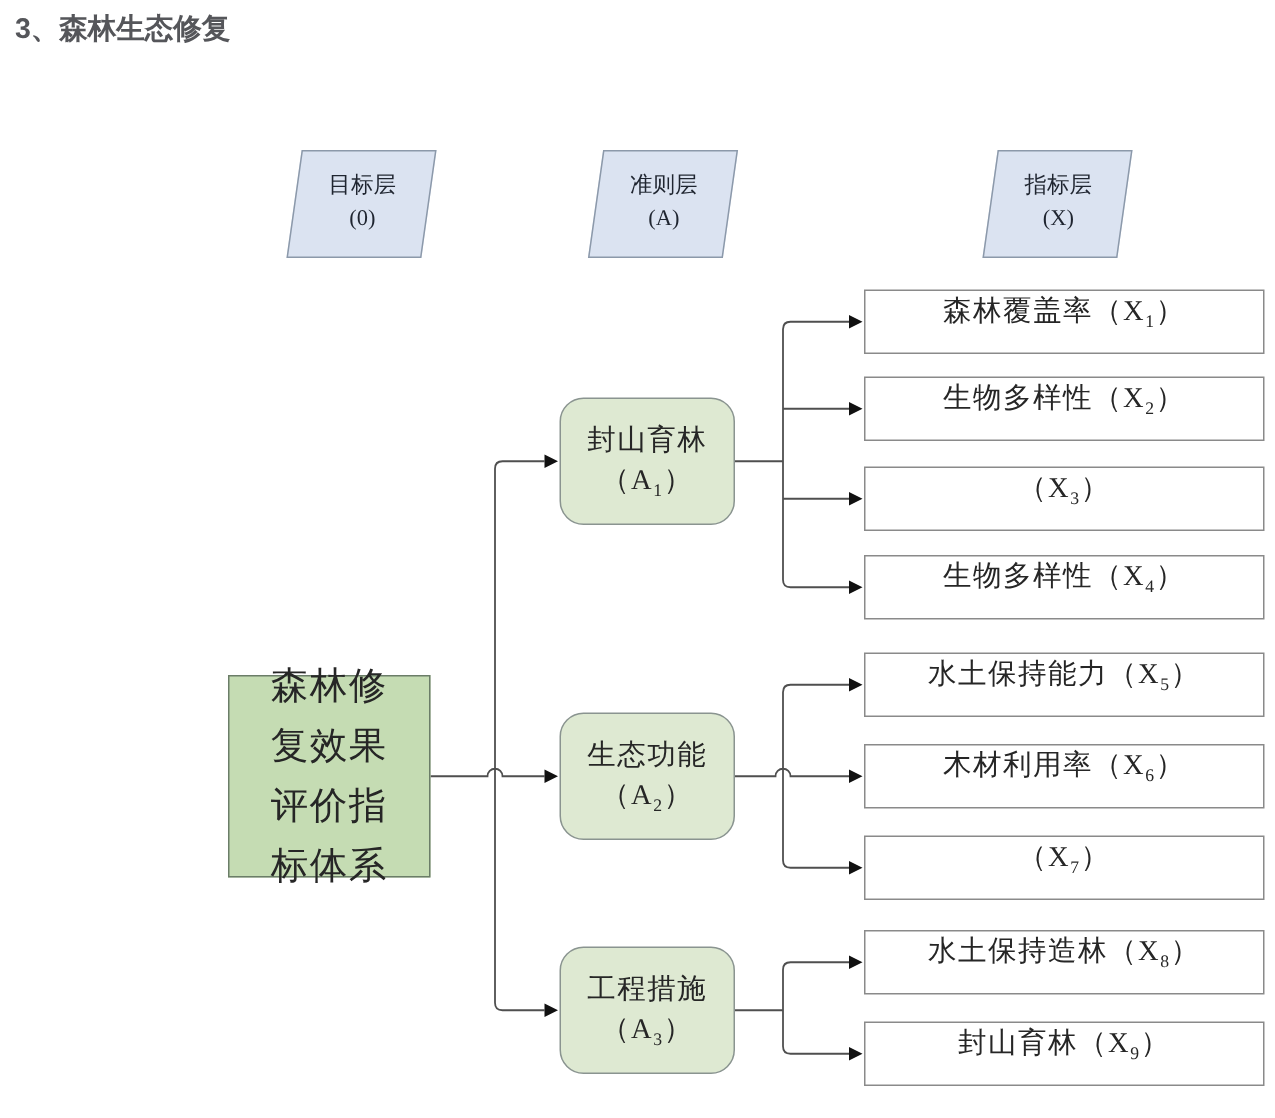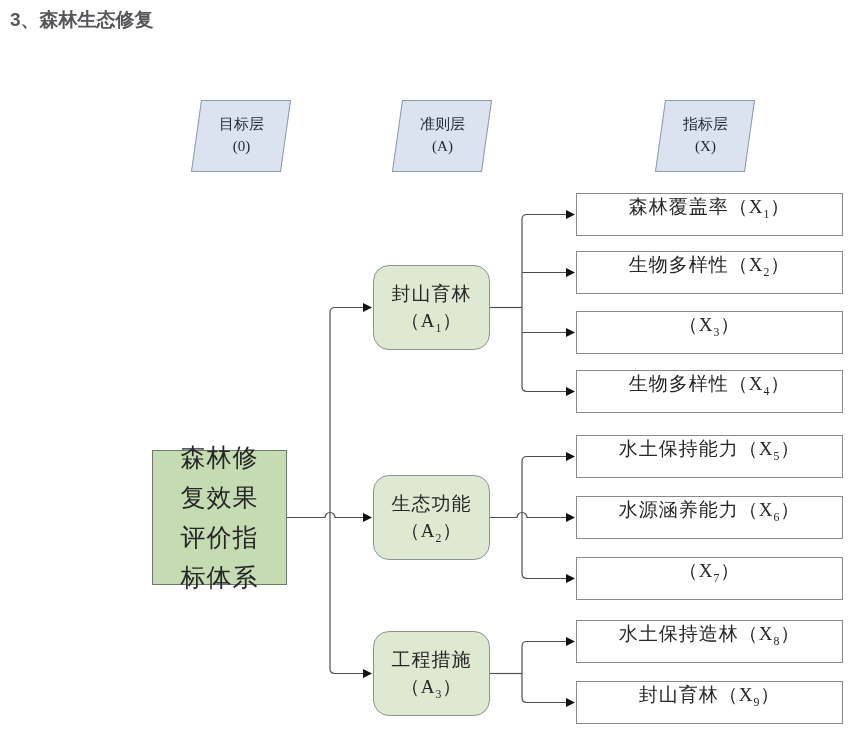--- a/index.html
+++ b/index.html
@@ -147,21 +147,21 @@
   </div>
   <div class="ind" style="top:370px">
     <span>生物多样性</span>
       <span><span>（</span><span>X</span><sub>4</sub><span>）</span></span>
   </div>
   <div class="ind" style="top:435px">
     <span>水土保持能力</span>
       <span><span>（</span><span>X</span><sub>5</sub><span>）</span></span>
   </div>
   <div class="ind" style="top:496px">
-    <span>水源涵养能力</span>
+    <span>木材利用率</span>
       <span><span>（</span><span>X</span><sub>6</sub><span>）</span></span>
   </div>
   <div class="ind" style="top:557px">
       <span><span>（</span><span>X</span><sub>7</sub><span>）</span></span>
   </div>
   <div class="ind" style="top:620px">
     <span>水土保持造林</span>
       <span><span>（</span><span>X</span><sub>8</sub><span>）</span></span>
   </div>
   <div class="ind" style="top:681px">

